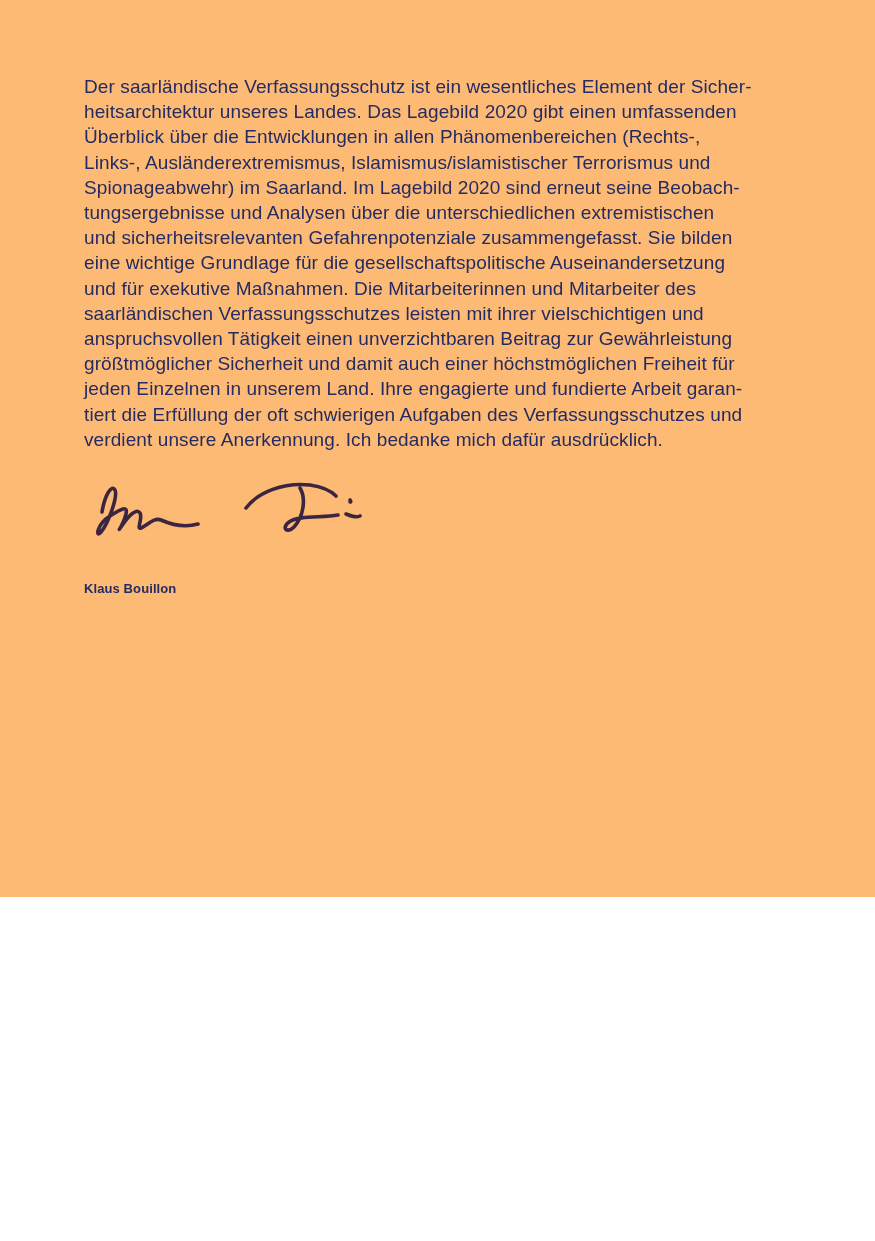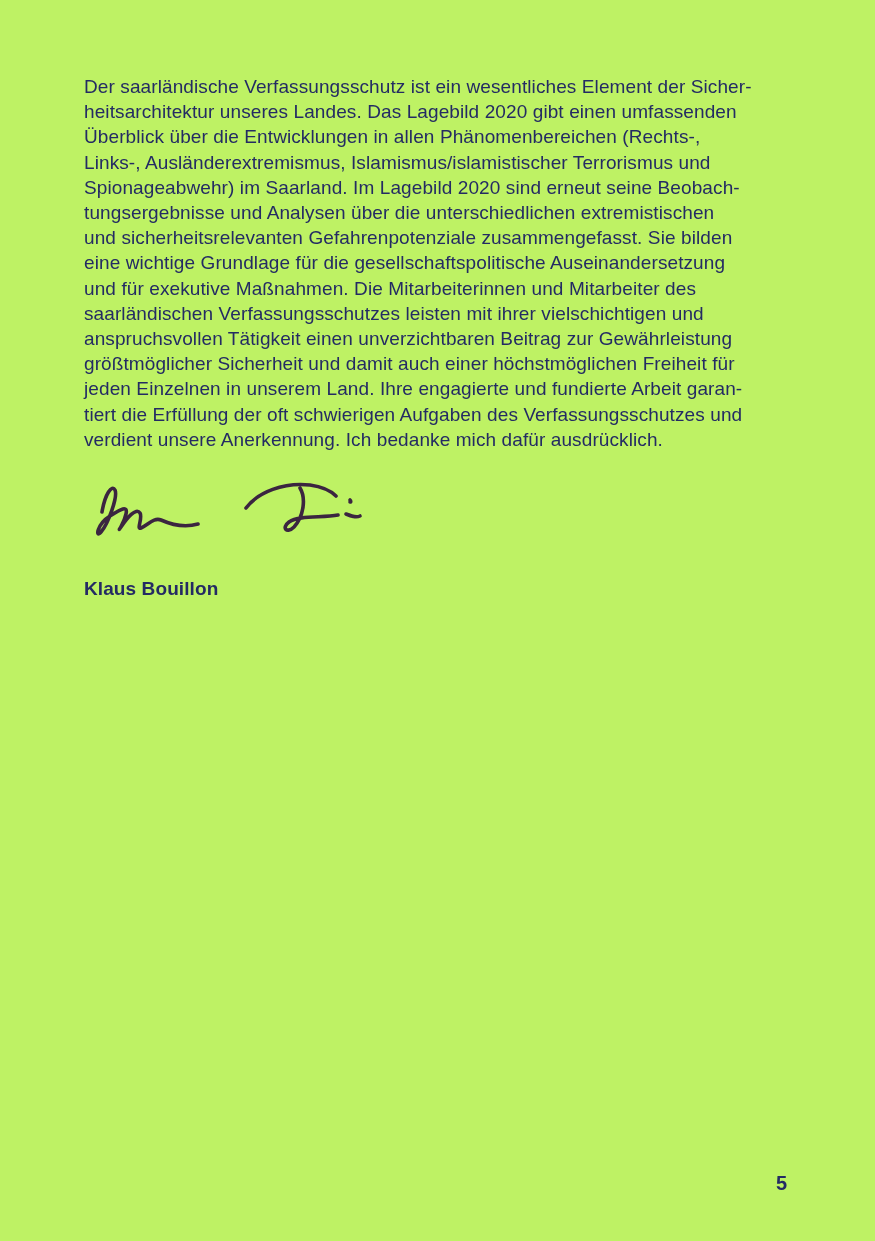--- a/index.html
+++ b/index.html
@@ -4,22 +4,22 @@
 <style>
   * { margin: 0; padding: 0; box-sizing: border-box; }
 
   html, body {
     background: #ffffff;
   }
 
   .page {
     position: relative;
     width: 875px;
-    height: 1241px;
-    background: #bef264;
+    height: 897px;
+    background: #fdba74;
     overflow: hidden;
     font-family: "Liberation Sans", "DejaVu Sans", sans-serif;
   }
 
   .body-text {
     position: absolute;
     left: 84px;
     top: 74px;
     width: 745px;
     font-size: 19px;
@@ -41,21 +41,21 @@
     width: 100%;
     height: 100%;
     display: block;
   }
 
   .signer-block {
     position: absolute;
     left: 84px;
     top: 576px;
     color: #242b63;
-    font-size: 19px;
+    font-size: 13px;
     font-weight: bold;
     line-height: 25.5px;
     letter-spacing: 0.1px;
   }
 
   .page-number {
     position: absolute;
     left: 776px;
     top: 1172px;
     color: #242b63;

